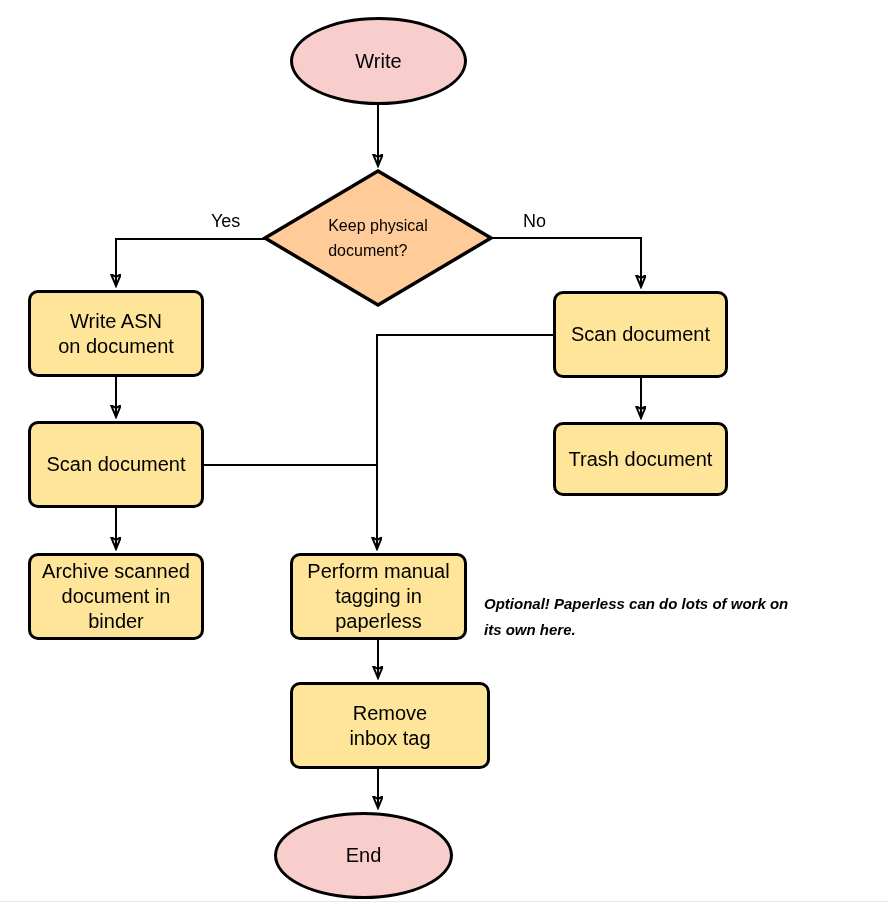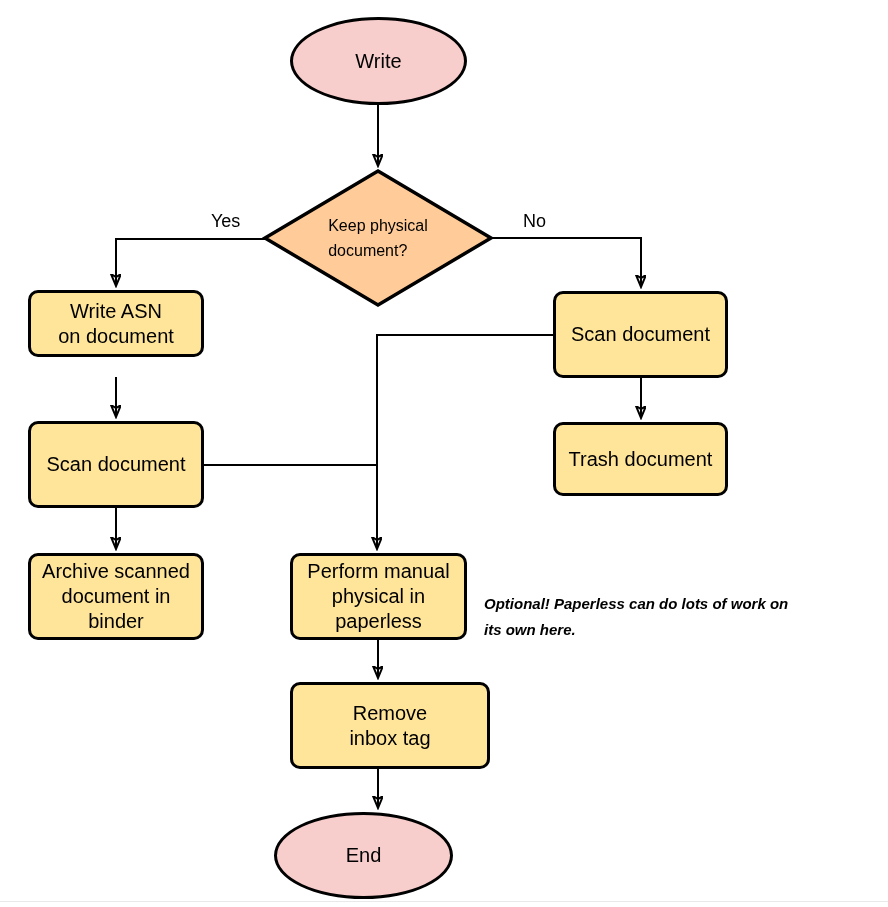--- a/index.html
+++ b/index.html
@@ -117,21 +117,21 @@
   </div>
 
   <div class="diamond-wrap">
     <svg width="232" height="140" viewBox="0 0 232 140">
       <polygon points="116,3 229,70 116,137 3,70" fill="#FFCC99" stroke="#000000" stroke-width="3.5" stroke-linejoin="miter"></polygon>
     </svg>
     <div class="diamond-label">Keep physical
 document?</div>
   </div>
 
-  <div class="node process" style="left:28px; top:290px; width:176px; height:67px;">
+  <div class="node process" style="left:28px; top:290px; width:176px; height:87px;">
     <span>Write ASN
 on document</span>
   </div>
 
   <div class="node process" style="left:28px; top:421px; width:176px; height:87px;">
     <span>Scan document</span>
   </div>
 
   <div class="node process" style="left:28px; top:553px; width:176px; height:87px;">
     <span>Archive scanned
@@ -142,21 +142,21 @@
   <div class="node process" style="left:553px; top:291px; width:175px; height:87px;">
     <span>Scan document</span>
   </div>
 
   <div class="node process" style="left:553px; top:422px; width:175px; height:74px;">
     <span>Trash document</span>
   </div>
 
   <div class="node process" style="left:290px; top:553px; width:177px; height:87px;">
     <span>Perform manual
-physical in
+tagging in
 paperless</span>
   </div>
 
   <div class="annotation">Optional! Paperless can do lots of work on
 its own here.</div>
 
   <div class="node process" style="left:290px; top:682px; width:200px; height:87px;">
     <span>Remove
 inbox tag</span>
   </div>

